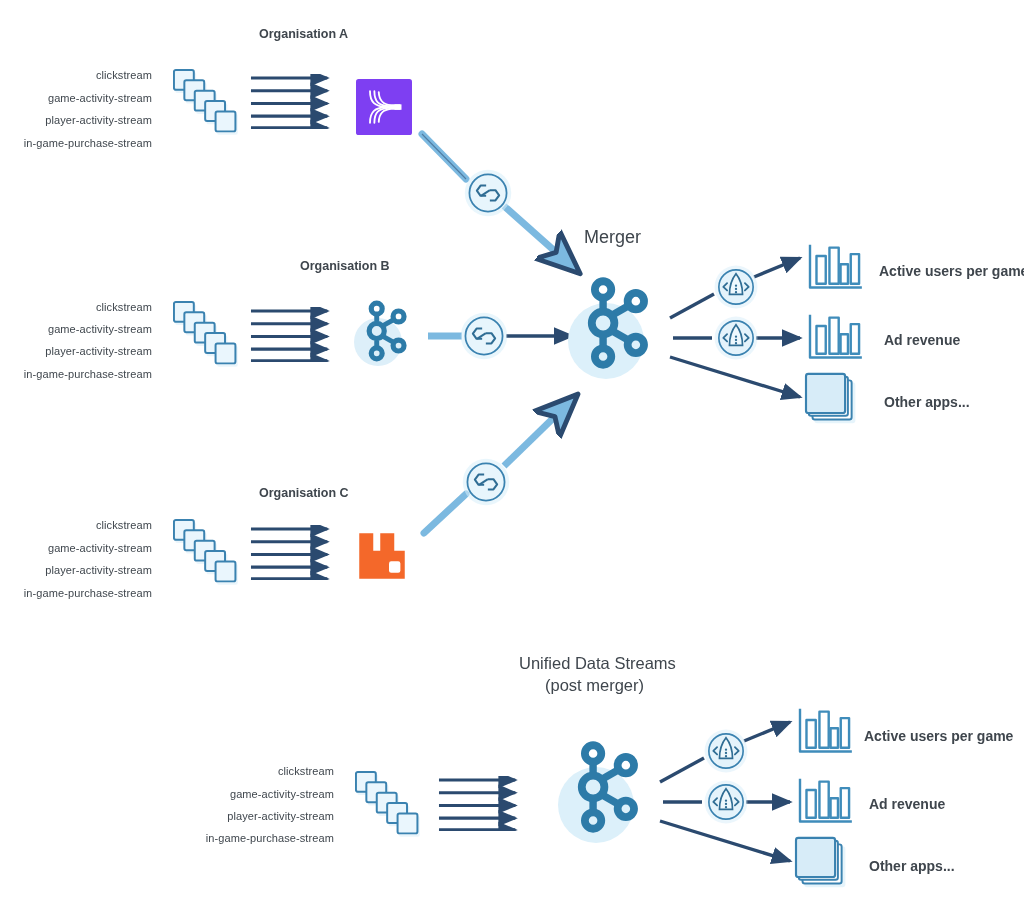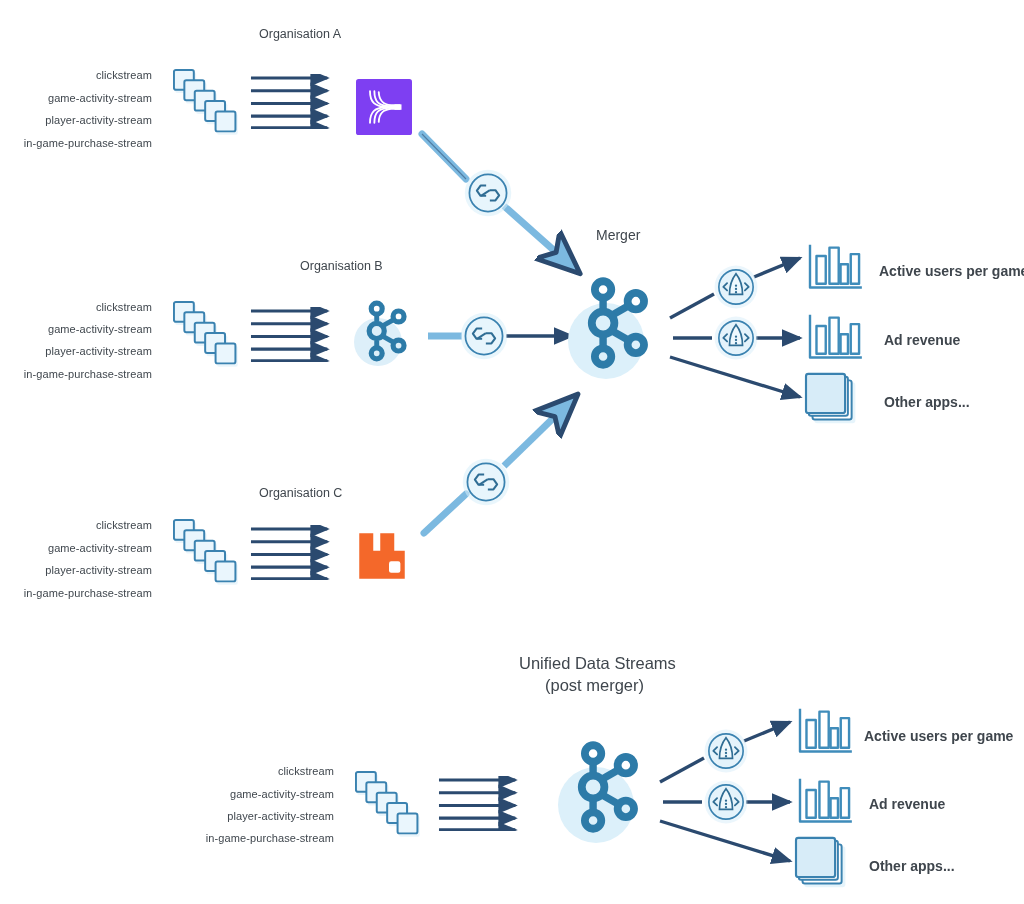--- a/index.html
+++ b/index.html
@@ -29,25 +29,25 @@
     color: #3f464d;
   }
   .stream-label {
     font-size: 11px;
     text-anchor: end;
     letter-spacing: 0.1px;
   }
   .org-title {
     font-size: 12.5px;
     color: #3f464d;
+    font-weight: bold;
   }
   .merger-title {
-    font-size: 14px;
-    color: #3f464d;
-    margin-left: 12px;
+    font-size: 18px;
+    color: #3f464d;
   }
   .unified-title {
     font-size: 16.5px;
     color: #3f464d;
   }
   .out-label {
     font-size: 14px;
     color: #3f464d;
     font-weight: bold;
   }

